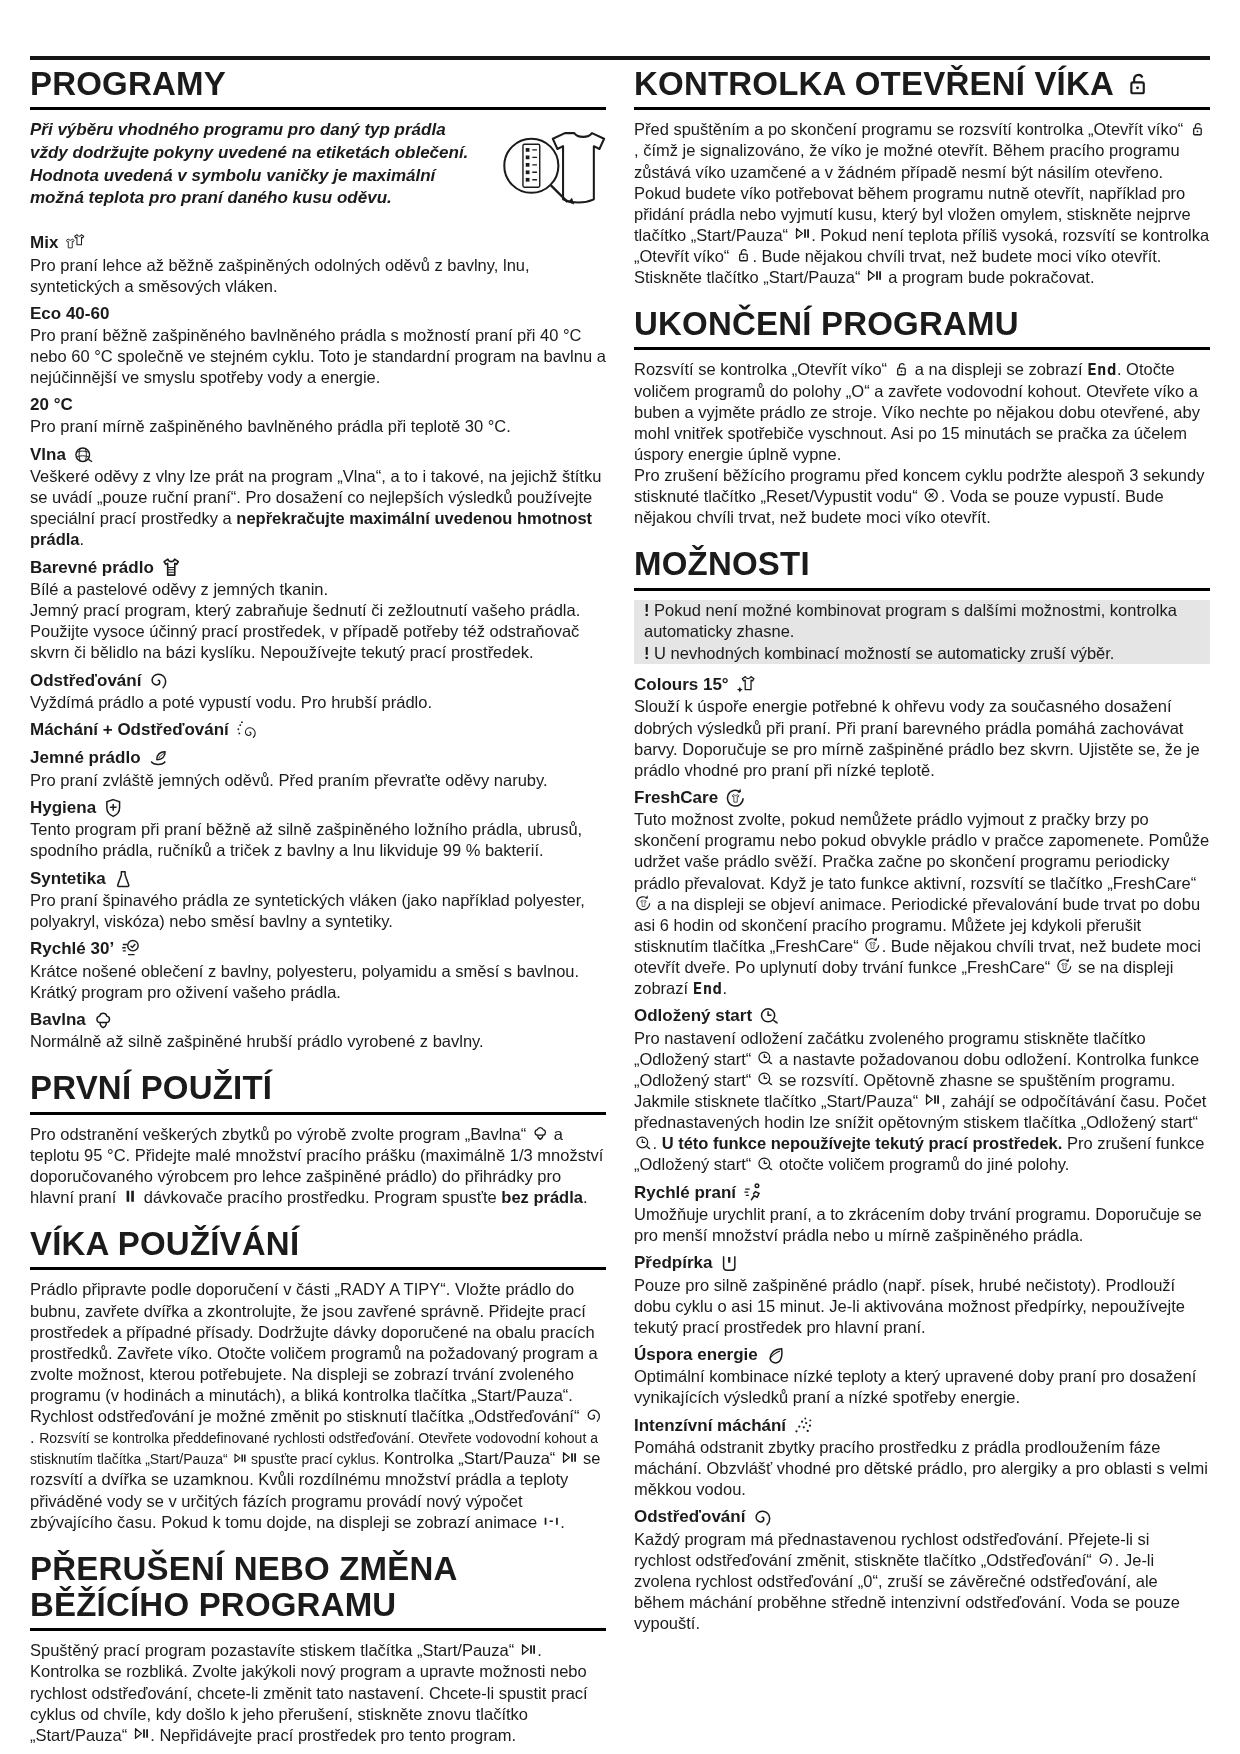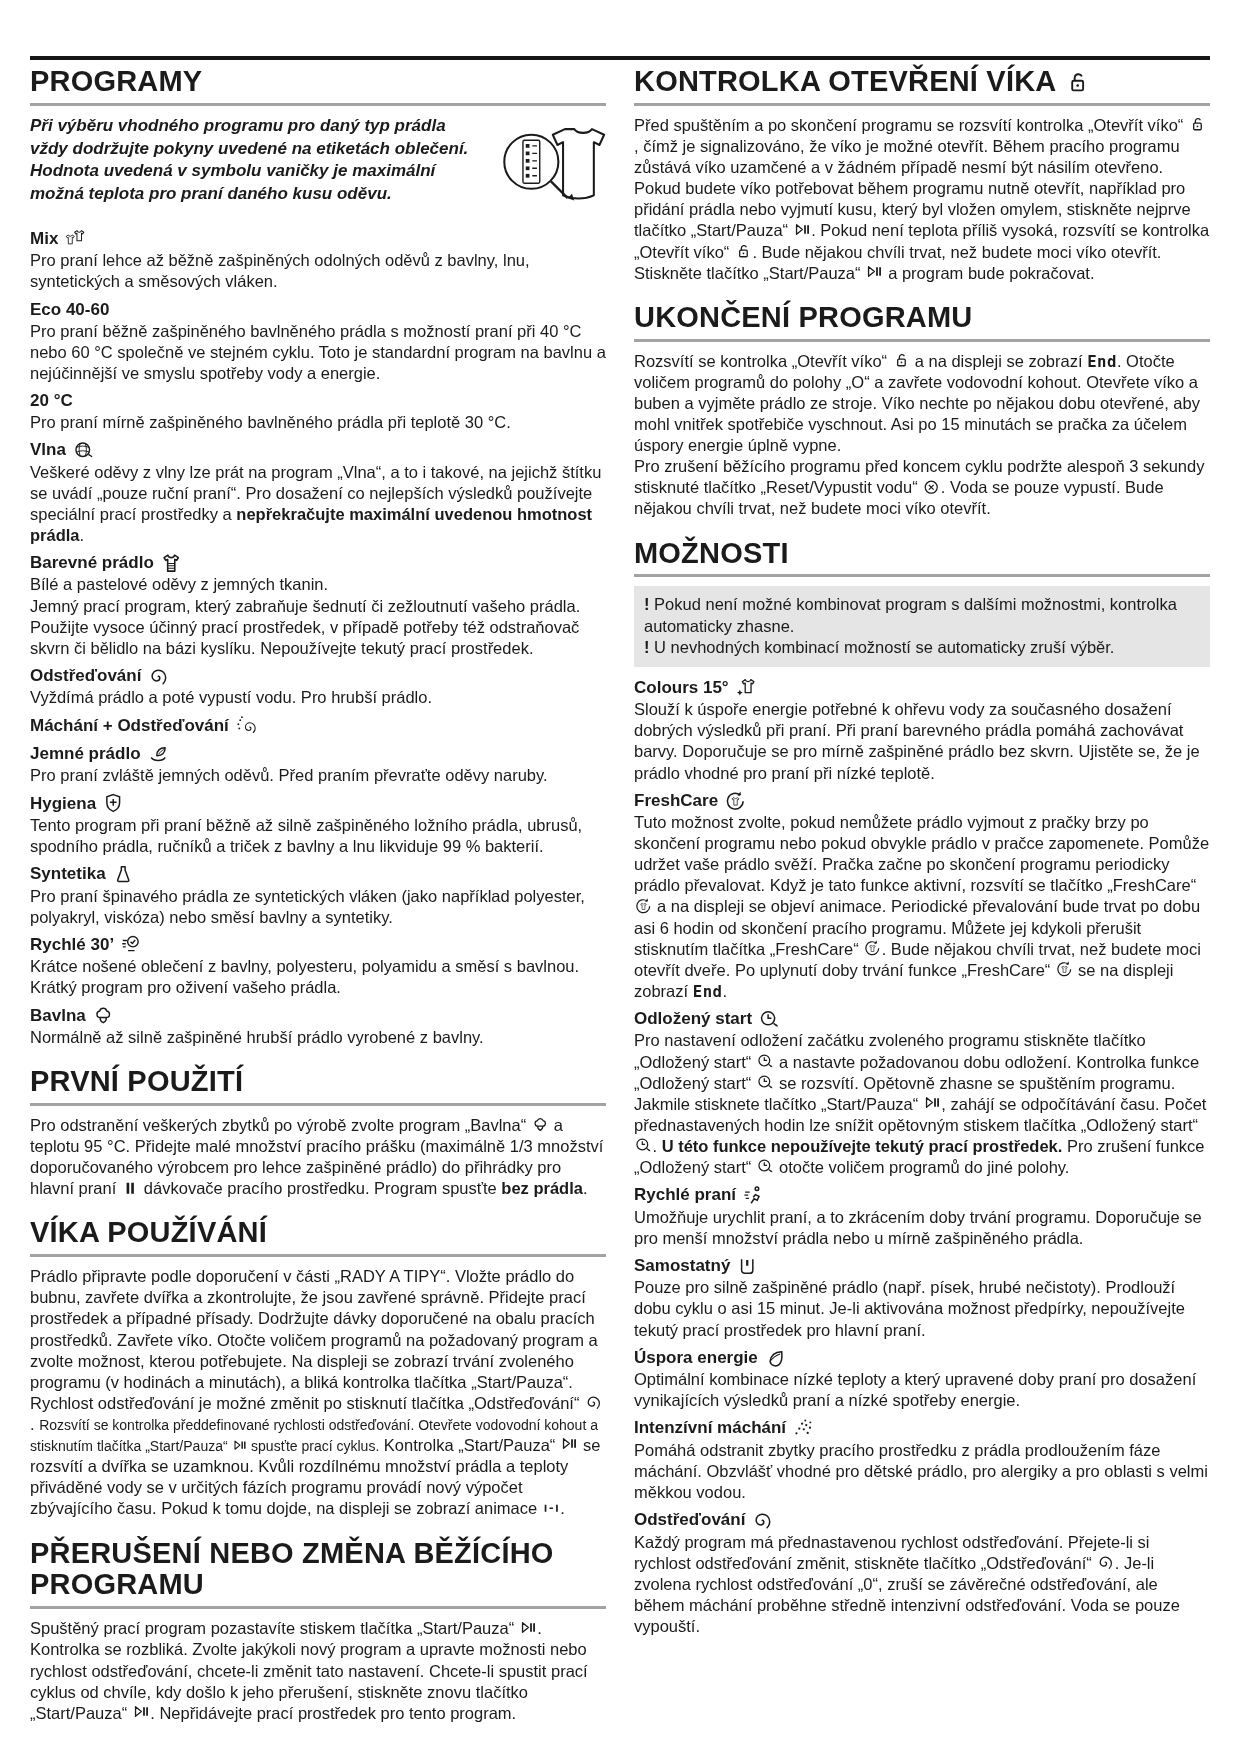--- a/index.html
+++ b/index.html
@@ -1,30 +1,30 @@
 <!DOCTYPE html>
 <html lang="cs" style="--text: #1b1b1b; --rule: #161616; --note_bg: #e5e5e5;"><head>
 <meta charset="utf-8">
 <style>
   html,body{margin:0;padding:0;background:#fff}
   body{width:1240px;min-height:1754px;font-family:"Liberation Sans","DejaVu Sans",sans-serif;color:var(--text,#1b1b1b)}
   .page{margin:0 30px;padding-top:56px;box-sizing:border-box}
   .toprule{height:0;border-top:4px solid #161616;margin-bottom:4px}
   .cols{display:flex;gap:28px;align-items:flex-start}
   .col{flex:1;min-width:0}
-  .sec-title{font-size:29px;font-weight:700;margin:18px 0 9px;padding-bottom:5px;border-bottom:3px solid #a3a3a3;letter-spacing:.2px;display:flex;align-items:center;gap:8px;line-height:1.1}
+  .sec-title{font-size:33px;font-weight:700;margin:18px 0 9px;padding-bottom:5px;border-bottom:3px solid #000000;letter-spacing:.2px;display:flex;align-items:center;gap:8px;line-height:1.1}
   .sec:first-child .sec-title{margin-top:2px}
   .body{font-size:16.5px;line-height:1.28;margin:0}
   p.body{margin:0 0 2px}
   .entry{margin-top:6px}
   .entry-title{font-size:17px;font-weight:700;margin:5px 0 0;line-height:1.3;display:flex;align-items:center;gap:6px}
   .intro-wrap{overflow:hidden;margin-bottom:5px}
   .intro{font-weight:700;font-style:italic;font-size:17px;line-height:1.33;margin:0}
   .illus{float:right;margin:2px 0 4px 10px}
-  .note{background:#e5e5e5;padding:8px 10px;font-size:16.5px;line-height:1.3;margin:4px 0 10px}
+  .note{background:#e5e5e5;padding:0 10px;font-size:16.5px;line-height:1.3;margin:4px 0 10px}
   .smalltext{font-size:14px}
   .seg{font-family:"DejaVu Sans Mono",monospace;font-weight:700;letter-spacing:.5px;font-size:.95em}
   .ic{width:1.12em;height:1.12em;vertical-align:-.17em;overflow:visible}
   .eic{width:1.32em;height:1.32em;vertical-align:-.2em}
   .hic{width:.92em;height:.92em}
   b{font-weight:700}
 </style>
 </head>
 <body>
 
@@ -425,21 +425,21 @@
             <h3 class="entry-title">
               <span>Rychlé praní</span>
               <svg class="ic eic" aria-hidden="true">
                 <use href="#sym-quickwash"></use>
               </svg>
             </h3>
             <p class="body">Umožňuje urychlit praní, a to zkrácením doby trvání programu. Doporučuje se pro menší množství prádla nebo u mírně zašpiněného prádla.</p>
           </div>
           <div class="entry">
             <h3 class="entry-title">
-              <span>Samostatný</span>
+              <span>Předpírka</span>
               <svg class="ic eic" aria-hidden="true">
                 <use href="#sym-prewash"></use>
               </svg>
             </h3>
             <p class="body">Pouze pro silně zašpiněné prádlo (např. písek, hrubé nečistoty). Prodlouží dobu cyklu o asi 15 minut. Je-li aktivována možnost předpírky, nepoužívejte tekutý prací prostředek pro hlavní praní.</p>
           </div>
           <div class="entry">
             <h3 class="entry-title">
               <span>Úspora energie</span>
               <svg class="ic eic" aria-hidden="true">

